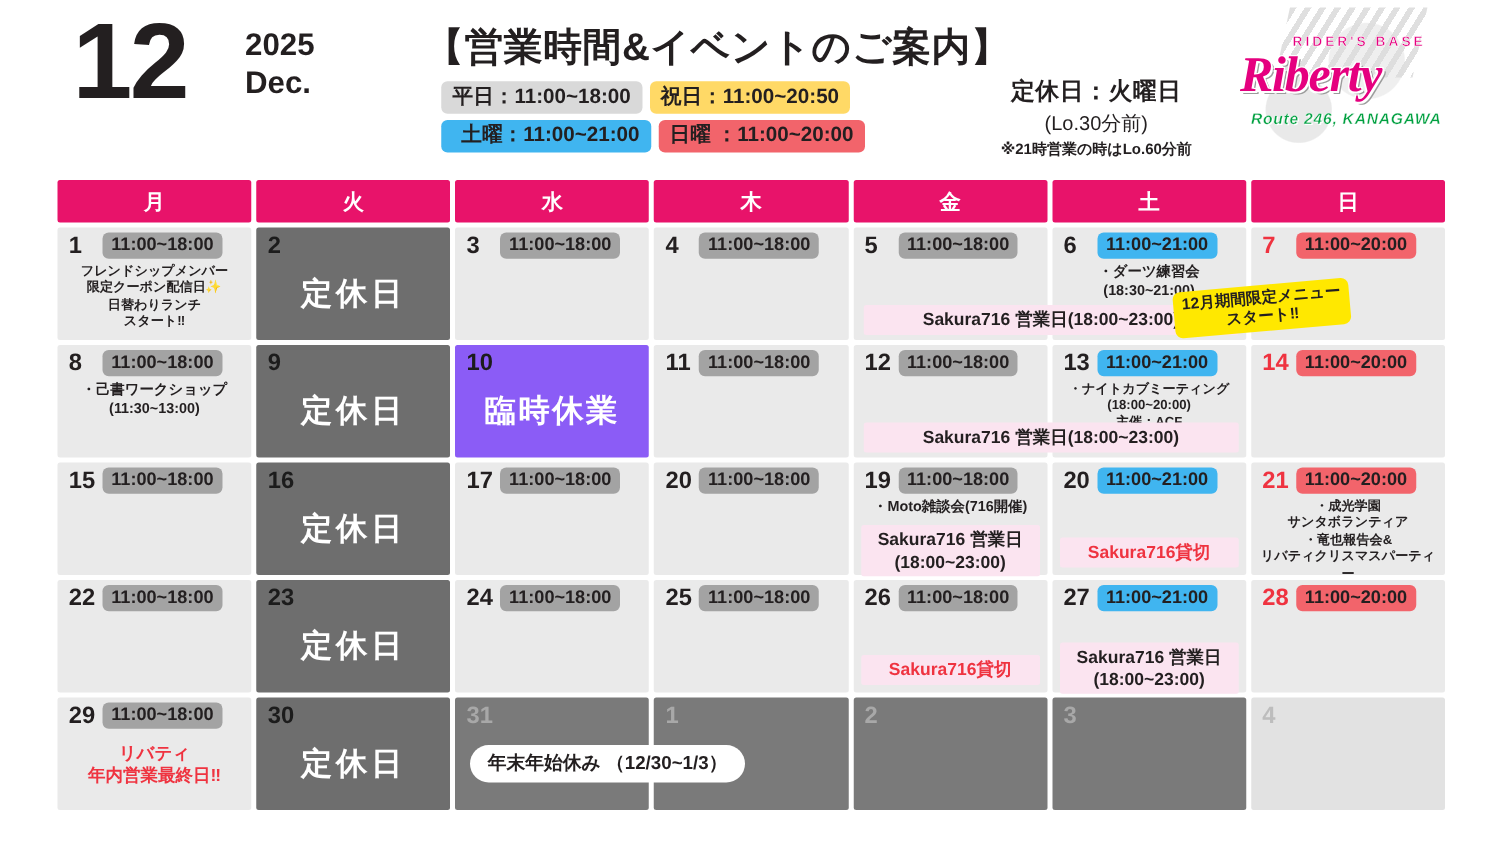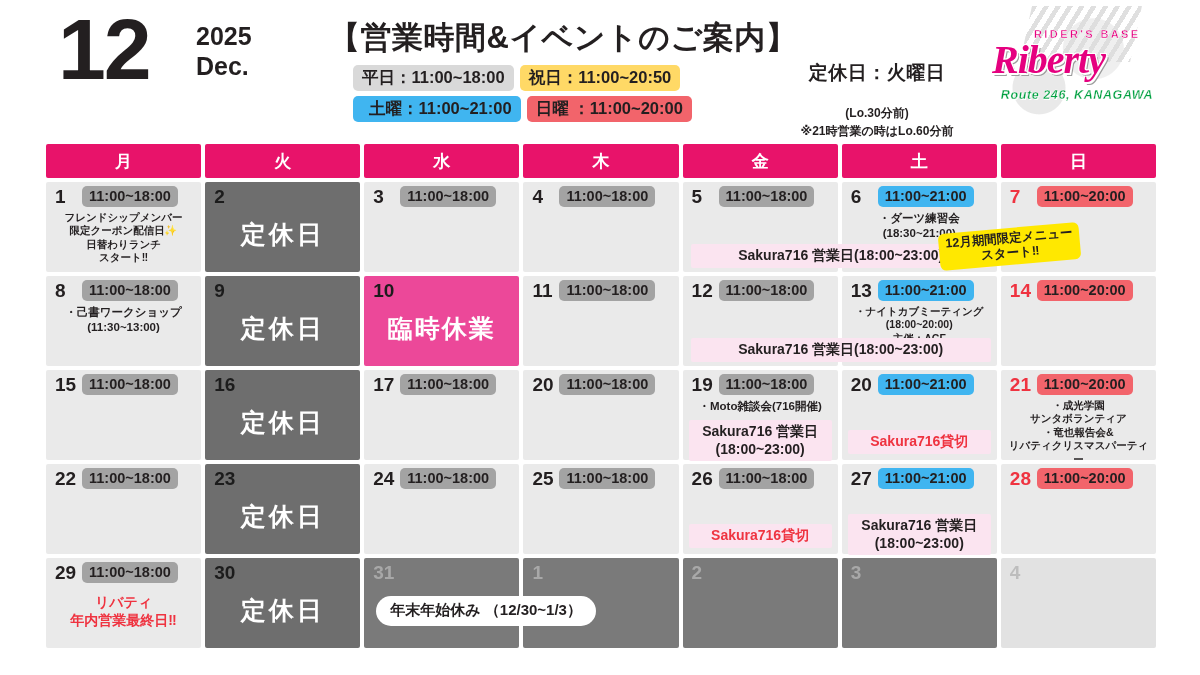--- a/index.html
+++ b/index.html
@@ -17,21 +17,21 @@
   .month-num {
     position: absolute; left: 58px; top: 6px;
     font-size: 86px; font-weight: 900; color: #231f20;
     letter-spacing: -2px; line-height: 1;
   }
   .year-block { position: absolute; left: 196px; top: 22px; line-height: 1.18; }
   .year-block .yr { font-size: 25px; font-weight: 800; color: #231f20; }
   .year-block .mon { font-size: 25px; font-weight: 800; color: #231f20; }
 
   .title {
-    position: absolute; left: 329px; top: 17px;
+    position: absolute; left: 340px; top: 17px;
     font-size: 31px; font-weight: 800; color: #231f20;
     letter-spacing: 0.5px; white-space: nowrap;
   }
 
   .legend { position: absolute; left: 353px; top: 65px; }
   .legend-row { display: flex; gap: 6px; margin-bottom: 5px; }
   .pill {
     display: inline-block;
     border-radius: 5px;
     padding: 3px 9px 4px 9px;
@@ -40,21 +40,21 @@
   }
   .pill.gray   { background: #d9d9d9; }
   .pill.yellow { background: #ffd966; }
   .pill.blue   { background: #40b5f0; padding-left: 16px; }
   .pill.red    { background: #f2646b; }
 
   .closed-note {
     position: absolute; left: 777px; top: 60px; text-align: center; width: 200px;
   }
   .closed-note .cn-main { font-size: 19px; font-weight: 800; color: #231f20; letter-spacing:0.5px;}
-  .closed-note .cn-sub  { font-size: 12px; font-weight: 700; color: #231f20; margin-top: 19px; }
+  .closed-note .cn-sub  { font-size: 16px; font-weight: 400; color: #231f20; margin-top: 3px; }
   .closed-note .cn-sub2 { font-size: 12px; font-weight: 800; color: #231f20; margin-top: 1px; }
 
   
   .logo { position: absolute; left: 988px; top: 0; width: 170px; height: 122px; }
   .logo .engine {
     position: absolute; inset: 0;
     background:
       radial-gradient(circle at 30% 72%, #e6e6e6 0 26px, transparent 27px),
       radial-gradient(circle at 62% 40%, #ededed 0 30px, transparent 31px);
     opacity: .85;
@@ -95,21 +95,21 @@
   .grid { position: relative; margin-top: 4px; }
   .row {
     display: grid; grid-template-columns: repeat(7, 1fr); gap: 4px;
     margin-bottom: 4px; position: relative;
   }
   .cell {
     position: relative; height: 90px; background: #eaeaea;
     border-radius: 2px; overflow: visible;
   }
   .cell.closed  { background: #6e6e6e; }
-  .cell.special { background: #ec4899; }
+  .cell.special { background: #8b5cf6; }
   .cell.muted   { background: #7a7a7a; }
   .cell.outside { background: #e2e2e2; }
 
   .dnum {
     position: absolute; left: 9px; top: 5px;
     font-size: 19px; font-weight: 700; color: #231f20; line-height: 1;
   }
   .cell.closed .dnum, .cell.special .dnum { color: #1c1c1c; }
   .cell.muted .dnum { color: #a8a8a8; }
   .cell.outside .dnum { color: #bdbdbd; }

